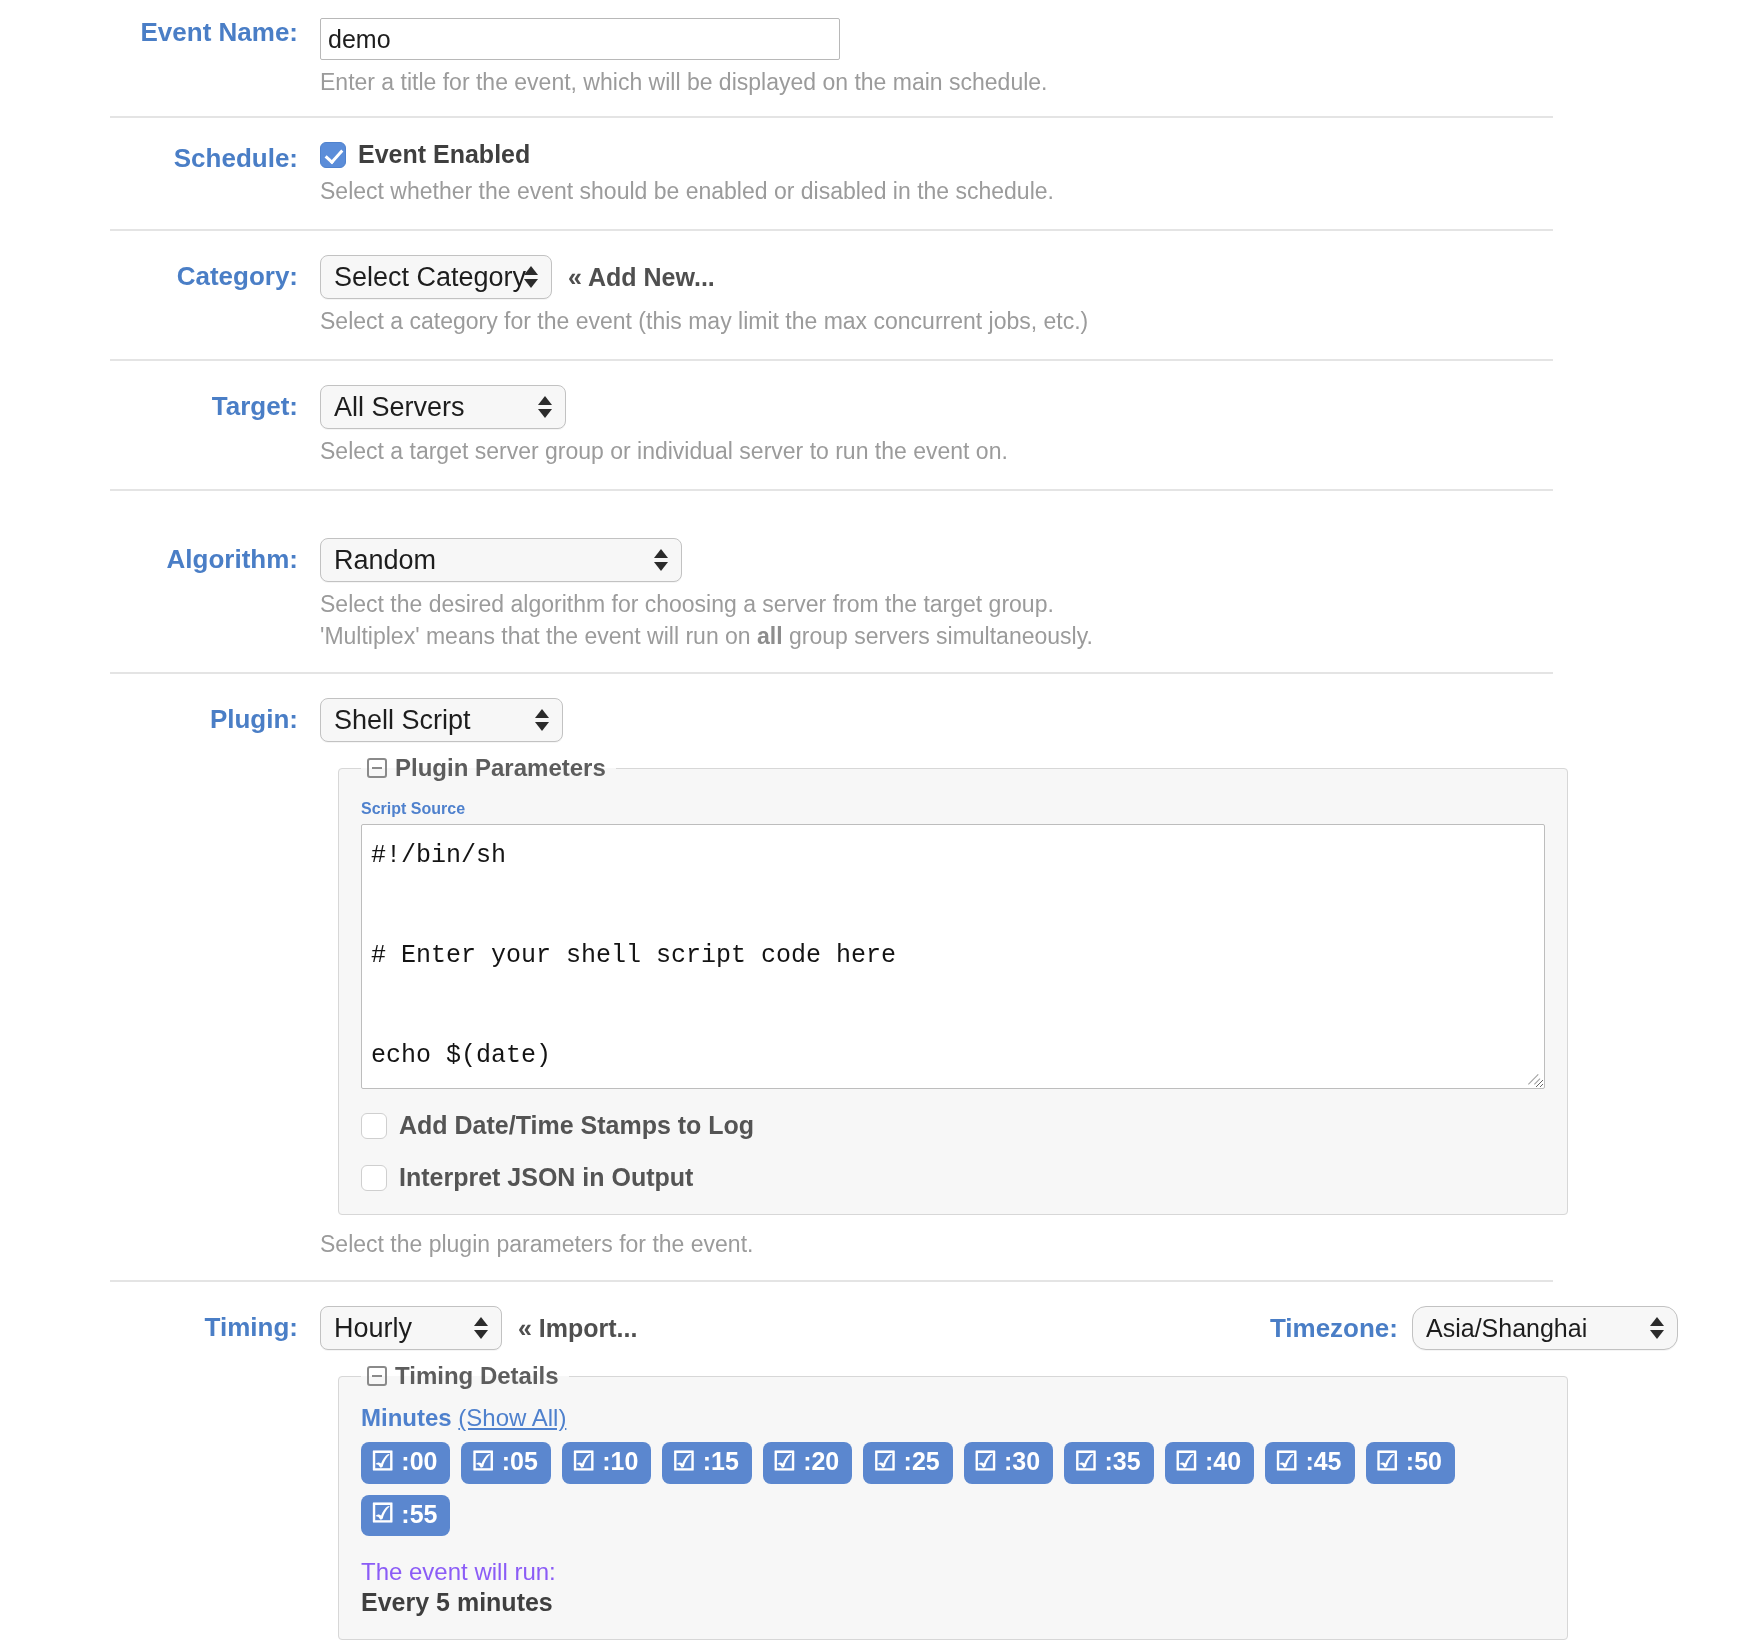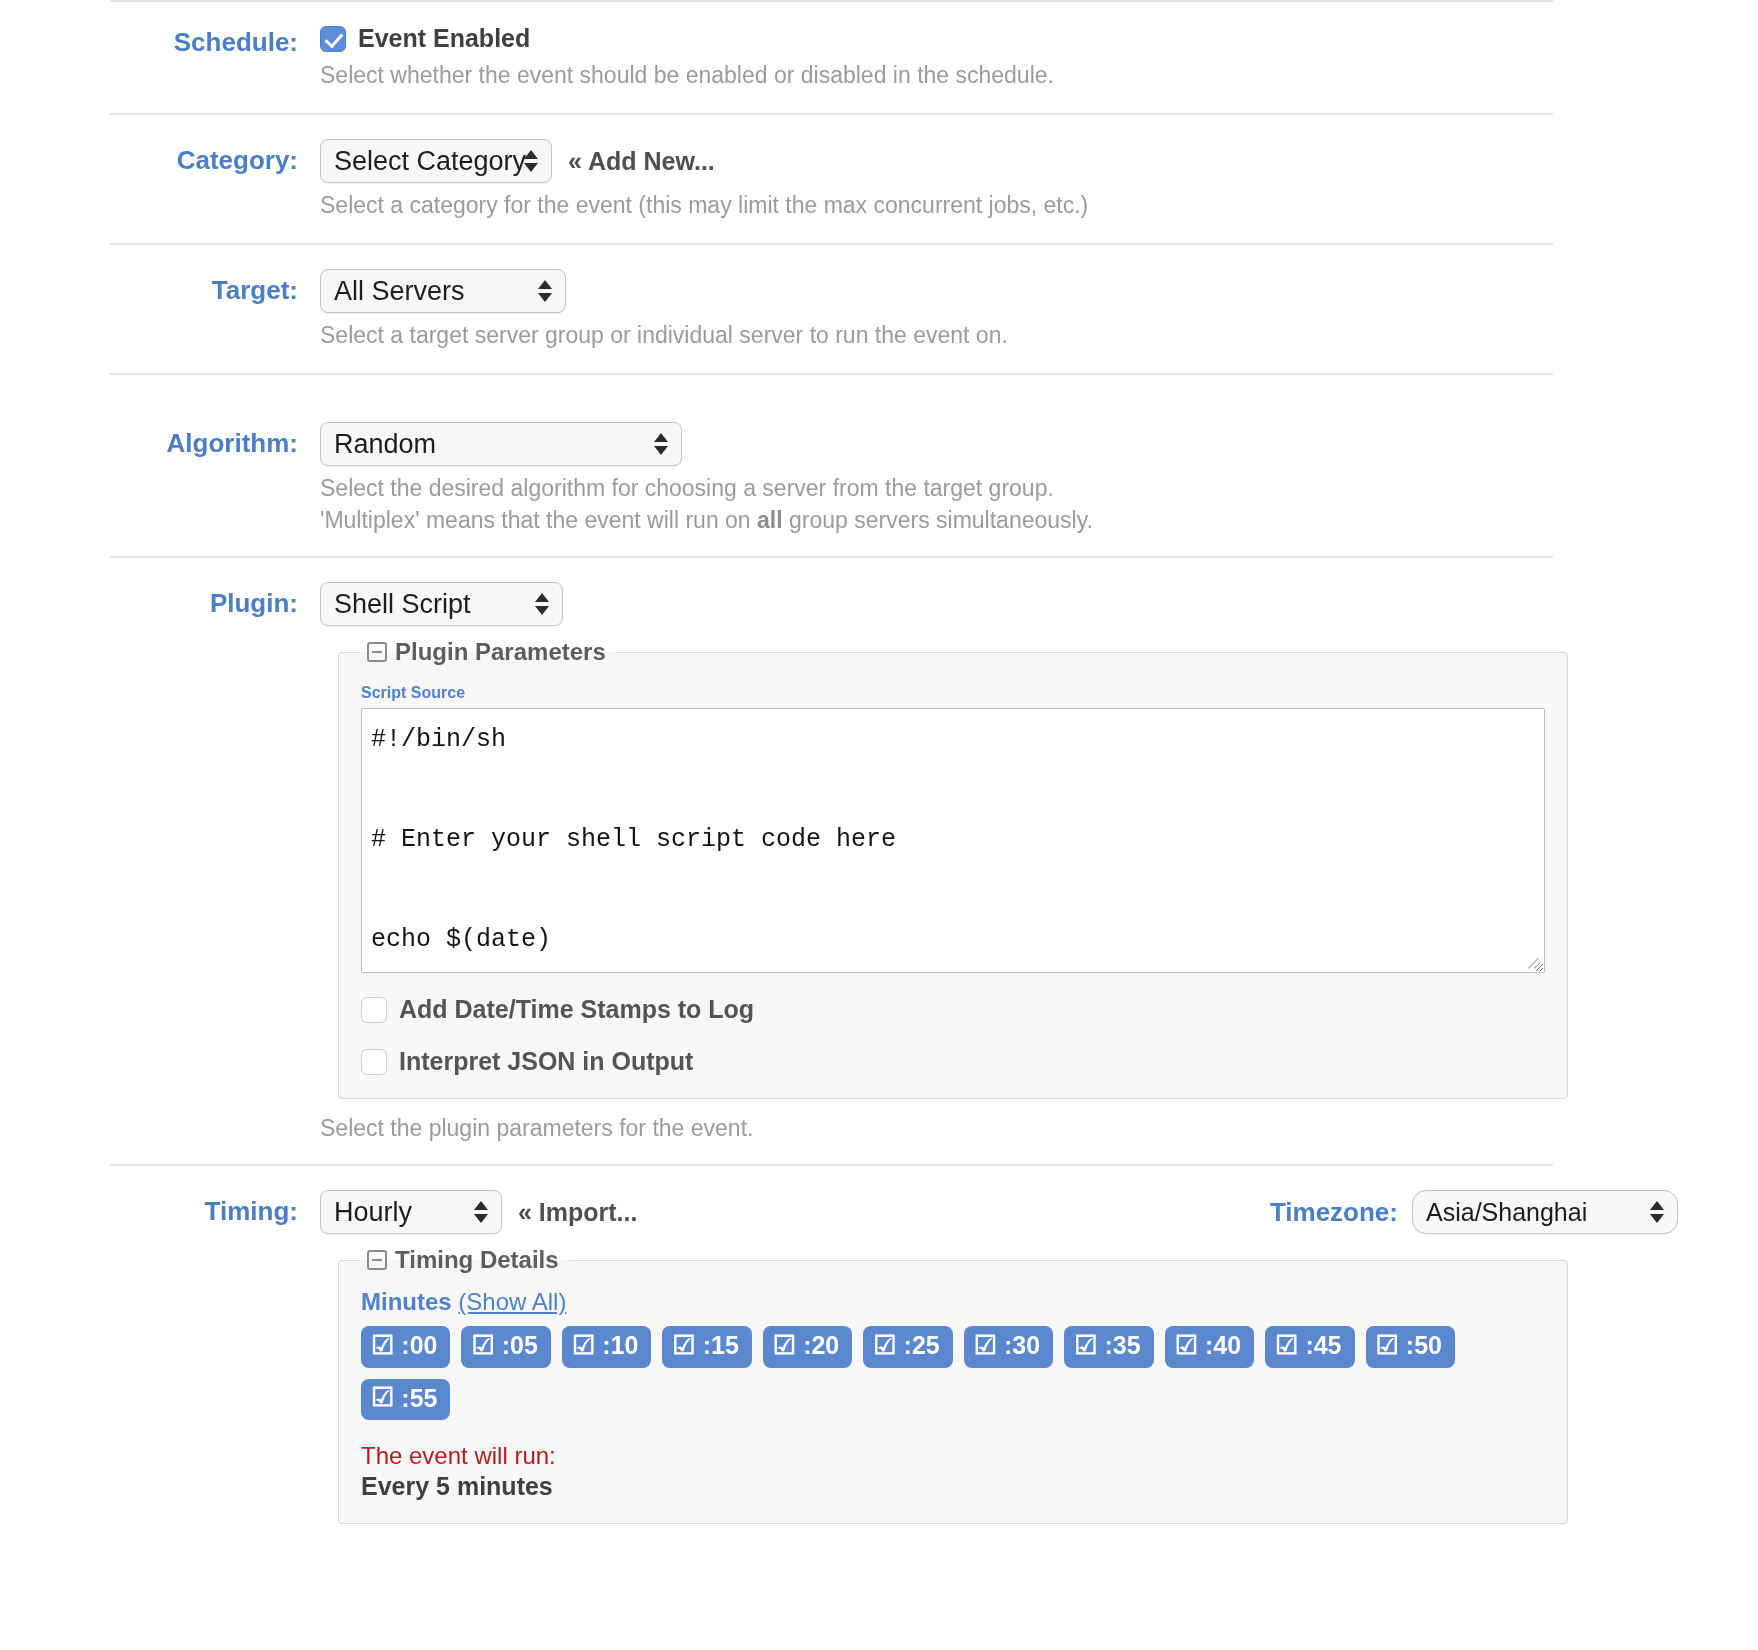--- a/index.html
+++ b/index.html
@@ -280,28 +280,37 @@
     cursor: pointer;
     line-height: 1.25;
   }
   .chip .tick {
     font-size: 26px;
     line-height: 1;
     display: inline-block;
     transform: translateY(-1px);
   }
 
-  .willrun-lbl { color: #b91c1c; font-size: 24px; margin-top: 22px; }
+  .willrun-lbl { color: #8b5cf6; font-size: 24px; margin-top: 22px; }
   .willrun-val { color: #3f3f3f; font-size: 25px; font-weight: bold; margin-top: 2px; }
 </style>
 </head>
 <body>
 
 <div class="page">
 
+  <div class="row" style="padding-top:18px;padding-bottom:18px;">
+    <div class="row-inner">
+      <div class="label-col">Event Name:</div>
+      <div class="field-col">
+        <input class="text-input" type="text" value="demo" style="">
+        <div class="hint">Enter a title for the event, which will be displayed on the main schedule.</div>
+      </div>
+    </div>
+  </div>
   <hr class="divider">
 
   <div class="row" style="padding-top:22px;padding-bottom:22px;">
     <div class="row-inner">
       <div class="label-col" style="padding-top:4px;">Schedule:</div>
       <div class="field-col">
         <div class="cbrow">
           <span class="cbox on"></span>
           <span class="cblabel dark">Event Enabled</span>
         </div>

